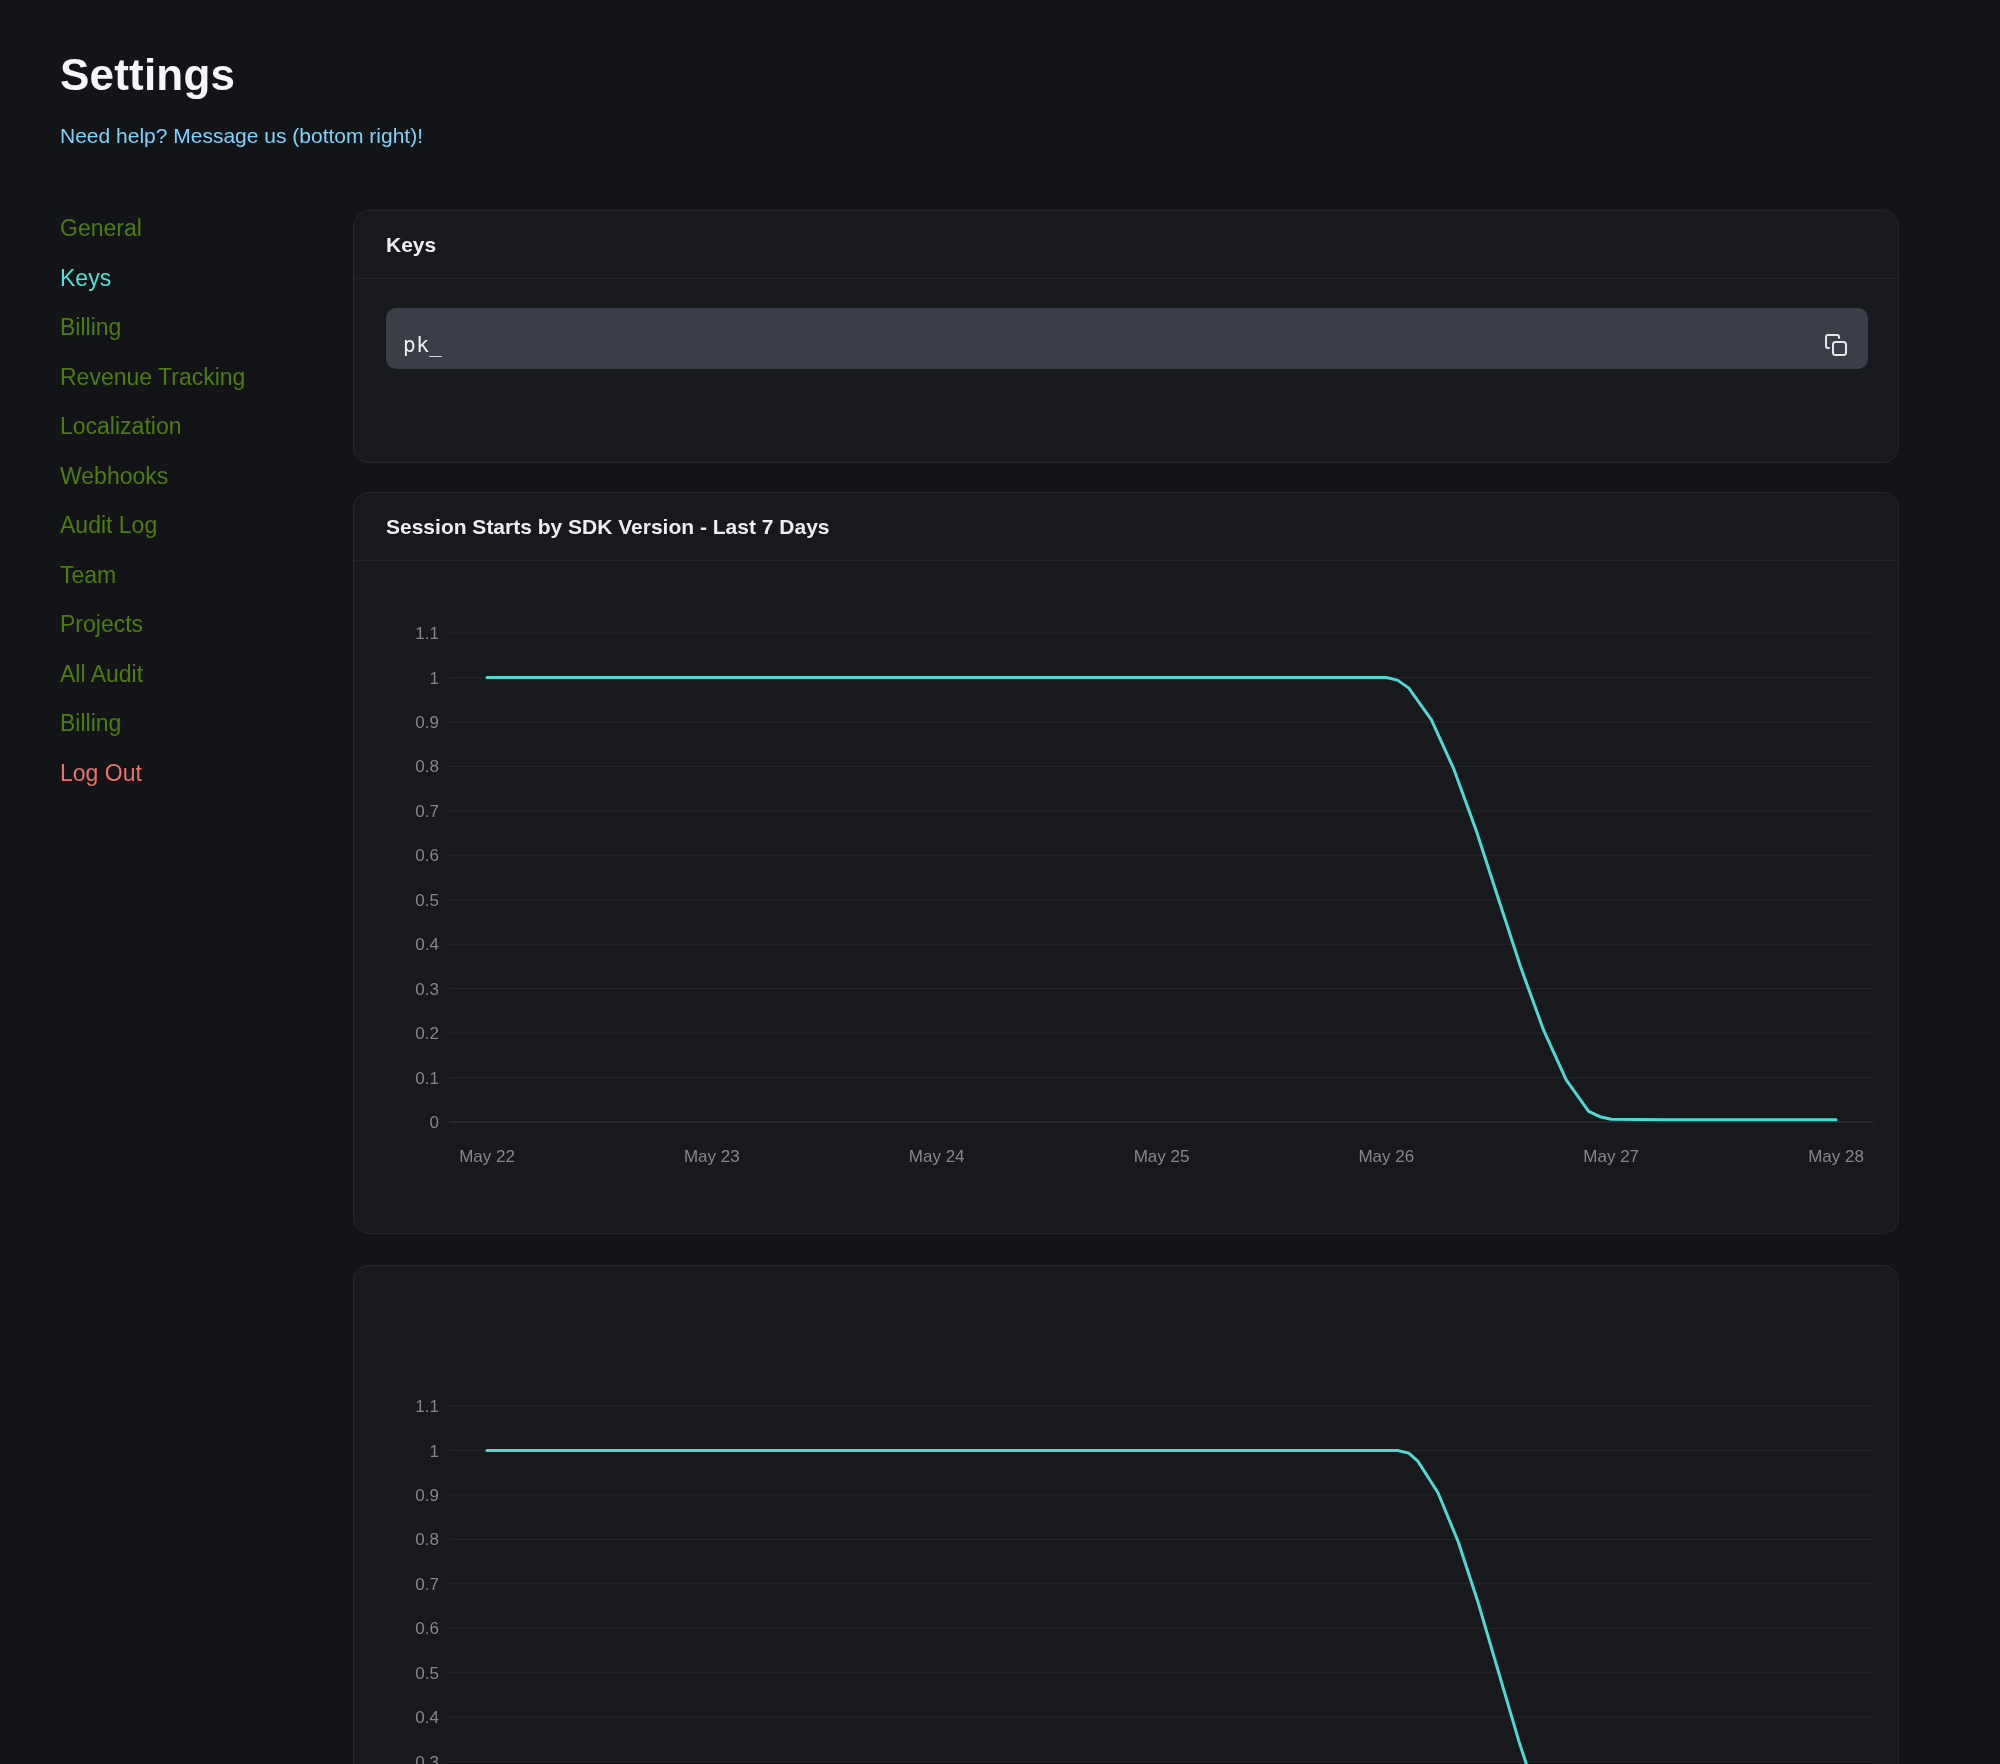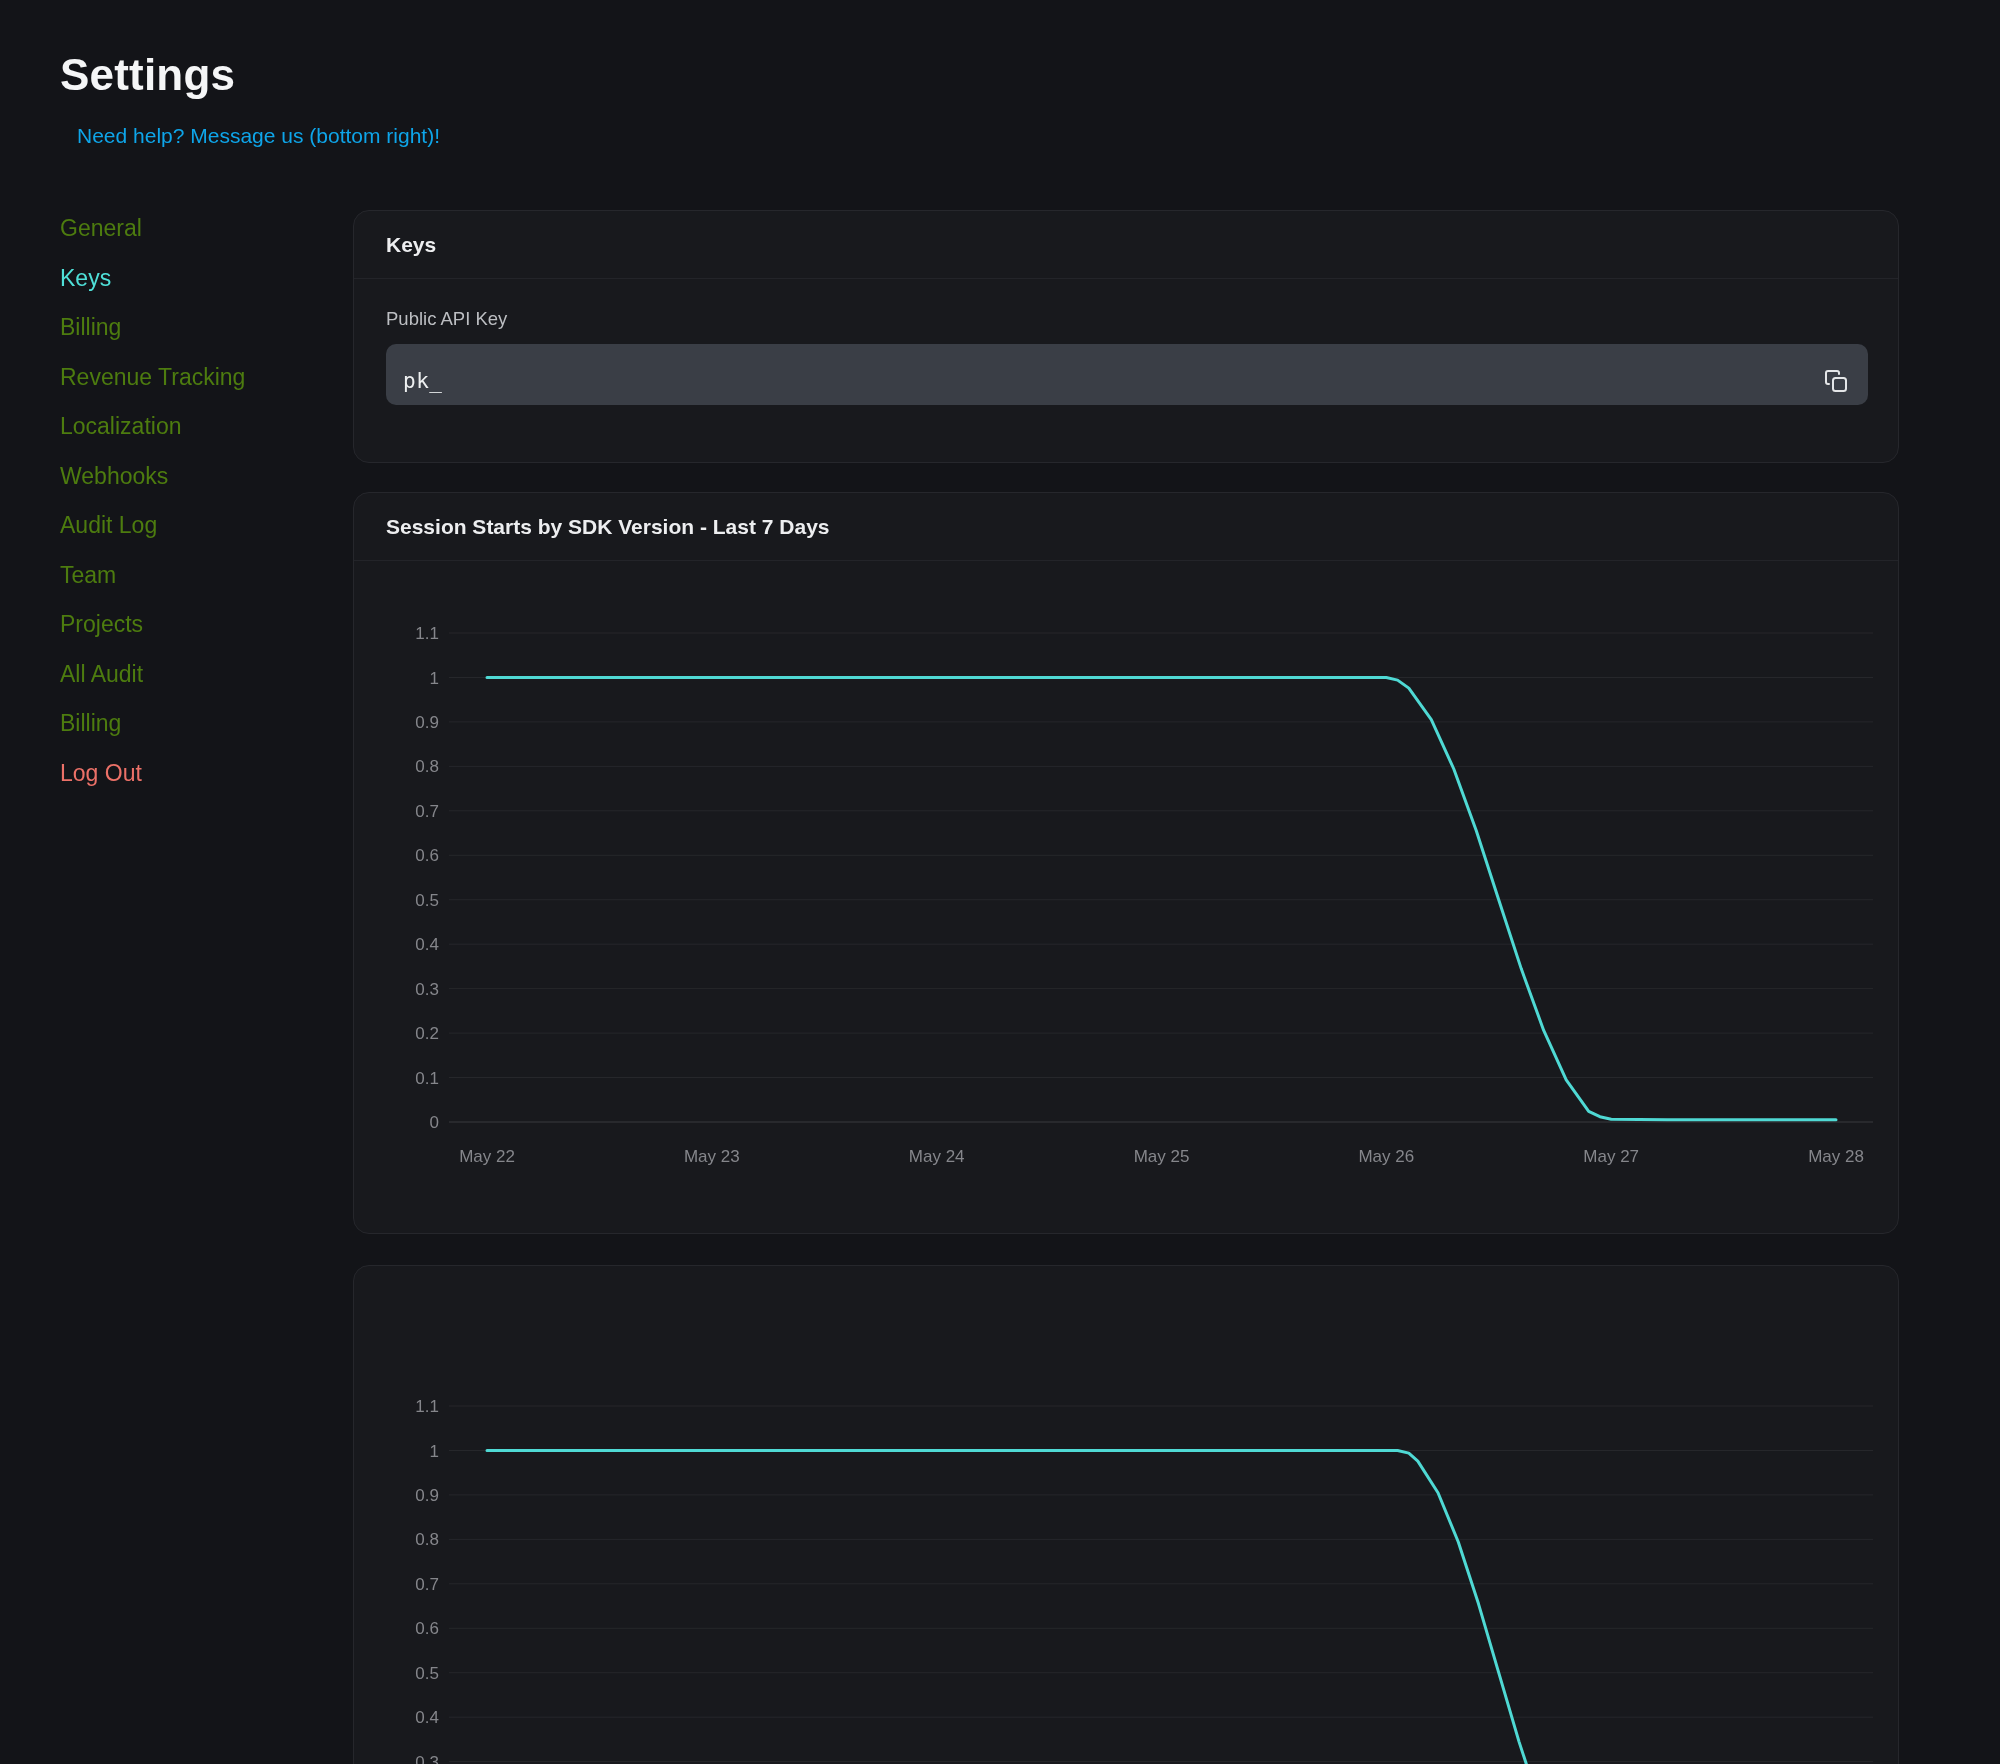--- a/index.html
+++ b/index.html
@@ -14,23 +14,23 @@
   }
   .page { position: relative; width: 2000px; height: 1288px; }
 
   
   .page-title {
     position: absolute; left: 60px; top: 50px;
     margin: 0;
     font-size: 44px; font-weight: 700; color: #f5f6f7; letter-spacing: 0.2px;
   }
   .page-subtitle {
-    position: absolute; left: 77px; top: 124px;
-    margin: 0;
-    font-size: 21px; font-weight: 400; color: #0ea5e9;
+    position: absolute; left: 60px; top: 124px;
+    margin: 0;
+    font-size: 21px; font-weight: 400; color: #7dd3fc;
   }
 
   
   .sidebar { position: absolute; left: 60px; top: 204px; width: 250px; }
   .nav-item {
     height: 49.5px; line-height: 49.5px;
     font-size: 23px; color: #4d7c0f;
     cursor: pointer; white-space: nowrap;
   }
   .nav-item.active { color: #4fe0d8; }
@@ -121,21 +121,20 @@
     <div class="nav-item danger">Log Out</div>
   </nav>
 
   <main class="main">
 
     <section class="card" id="keys-card">
       <header class="card-header">
         <h2 class="card-title">Keys</h2>
       </header>
       <div class="keys-body">
-        <span class="field-label">Public API Key</span>
         <div class="key-input">
           <span class="key-value">pk_</span>
           <button class="copy-btn" aria-label="copy">
             <svg width="24" height="24" viewBox="0 0 24 24" fill="none" stroke-width="2" stroke-linecap="round" stroke-linejoin="round">
               <rect x="9" y="9" width="13" height="13" rx="2.5" ry="2.5"></rect>
               <path d="M5 15H4a2 2 0 0 1-2-2V4a2 2 0 0 1 2-2h9a2 2 0 0 1 2 2v1"></path>
             </svg>
           </button>
         </div>
       </div>

